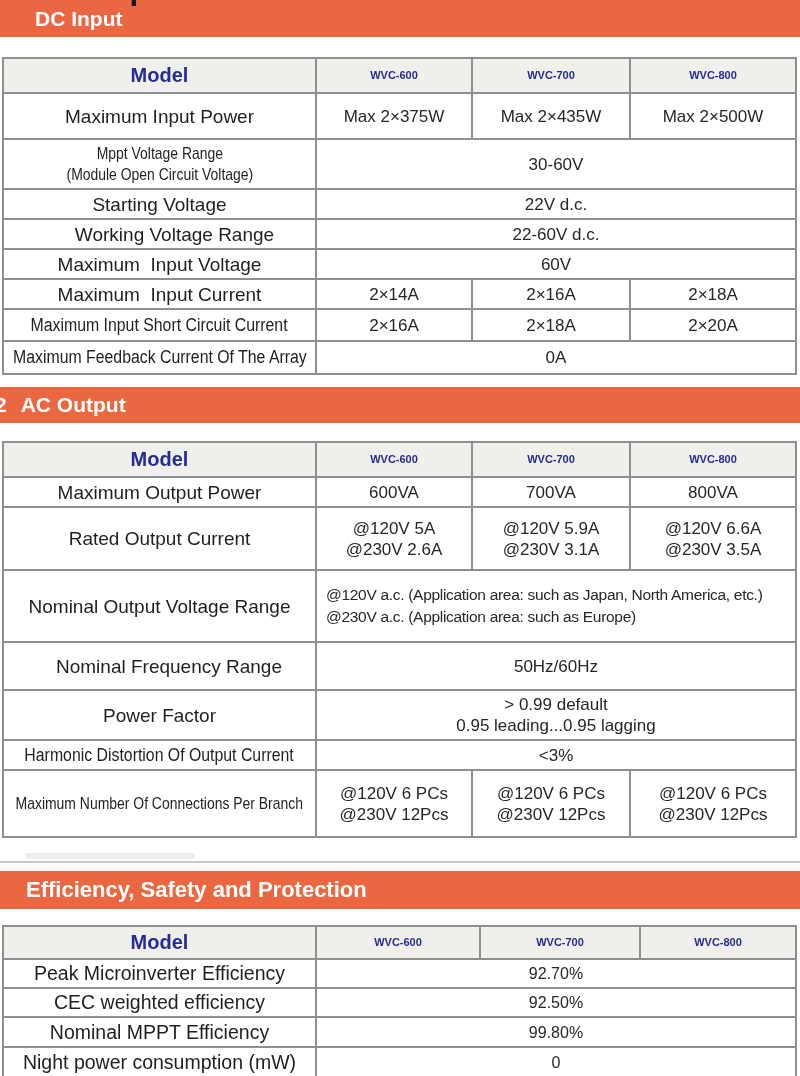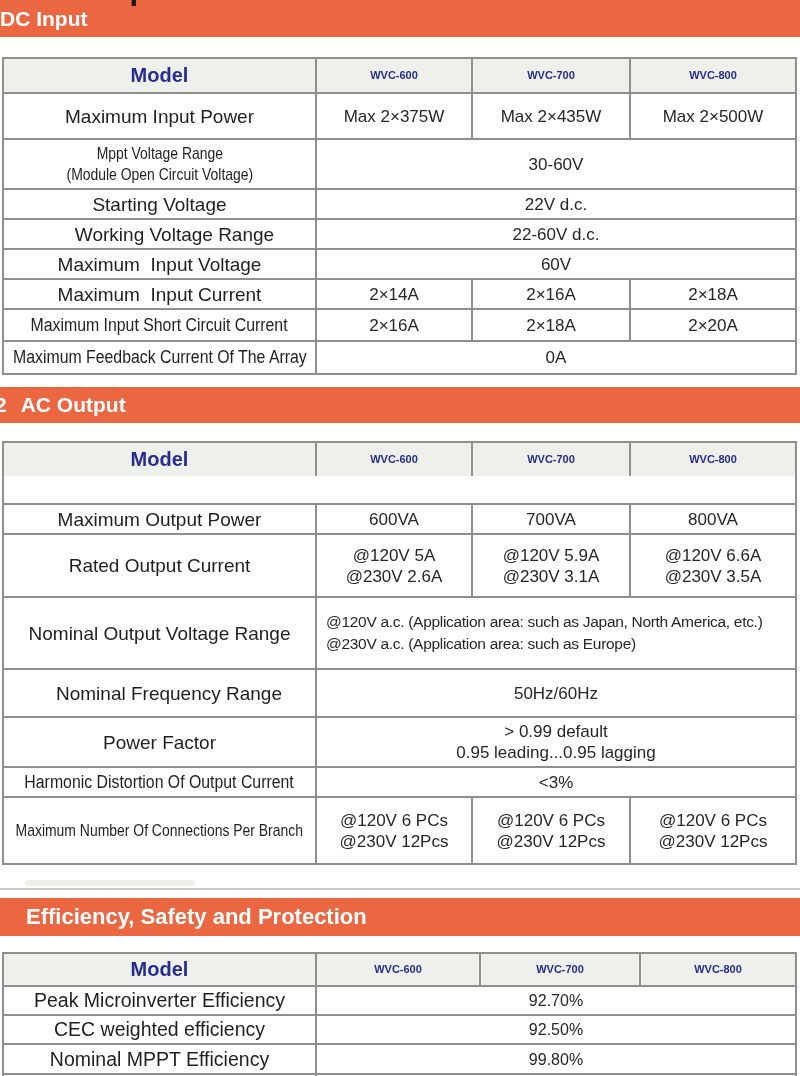--- a/index.html
+++ b/index.html
@@ -18,21 +18,21 @@
     position:relative;
     width:800px;
     background:var(--orange);
     color:#ffffff;
     font-weight:bold;
     font-size:21px;
     display:flex;
     align-items:center;
     overflow:hidden;
   }
-  #banner-1{height:37px;}
+  #banner-1{height:37px;padding-left:35px;}
   #banner-2{height:36px;margin-top:12px;padding-left:0;}
   #banner-3{height:38px;margin-top:8px;padding-left:26px;font-size:22px;}
   .banner-shadow{
     position:absolute;
     top:-26px;
     left:46px;
     font-size:31px;
     line-height:30px;
     font-weight:bold;
     color:#161616;
@@ -161,21 +161,21 @@
     <span class="banner-label">AC Output</span>
   </header>
 
   <div class="spec-table" id="table-2">
       <div class="row header-row" style="height: 33px;">
         <div class="cell head-cell model-label" style="width: 311px;">Model</div>
         <div class="cell head-cell vcell" style="width: 156px;">WVC-600</div>
         <div class="cell head-cell vcell" style="width: 158px;">WVC-700</div>
         <div class="cell head-cell vcell" style="width: 166px;">WVC-800</div>
       </div>
-      <div class="row" style="height: 30px; margin-top: 27px;">
+      <div class="row" style="height: 30px;">
         <div class="cell label-cell" style="width: 311px;"><span>Maximum Output Power</span></div>
         <div class="cell value-cell vcell" style="width: 156px;">600VA</div>
         <div class="cell value-cell vcell" style="width: 158px;">700VA</div>
         <div class="cell value-cell vcell" style="width: 166px;">800VA</div>
       </div>
       <div class="row" style="height: 63px;">
         <div class="cell label-cell" style="width: 311px;"><span>Rated Output Current</span></div>
         <div class="cell value-cell vcell" style="width: 156px;">@120V 5A
 @230V 2.6A</div>
         <div class="cell value-cell vcell" style="width: 158px;">@120V 5.9A

